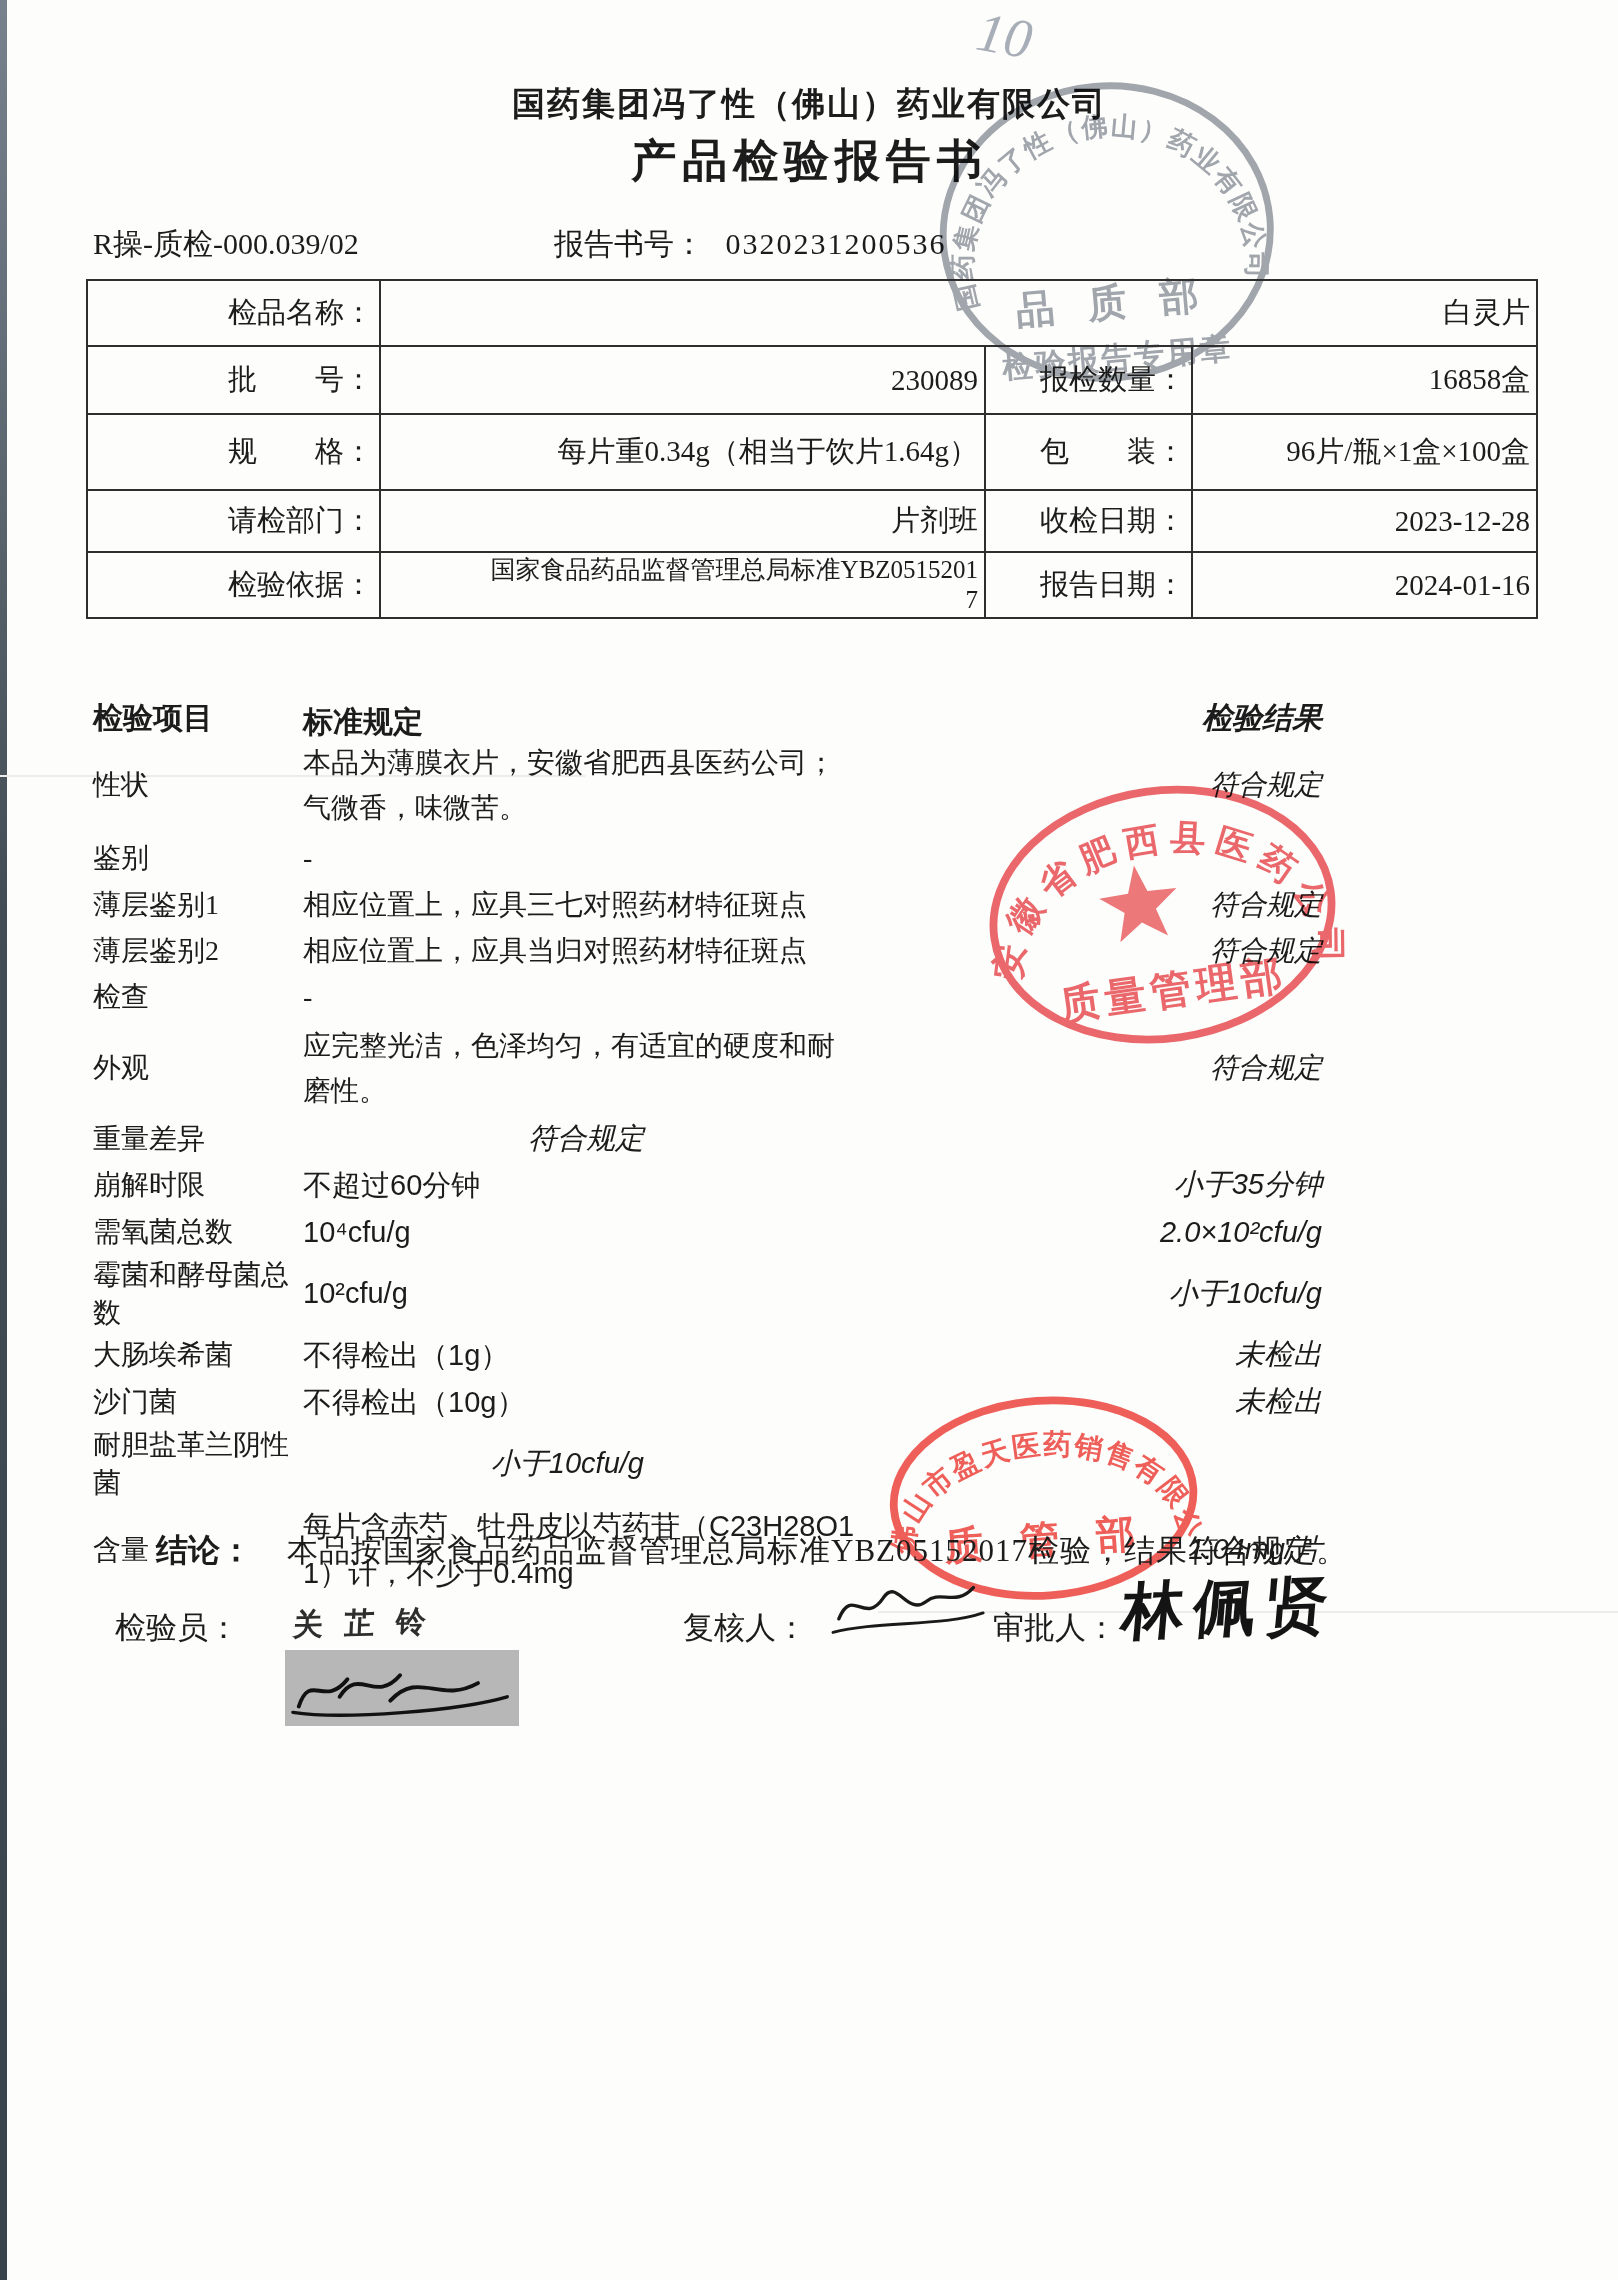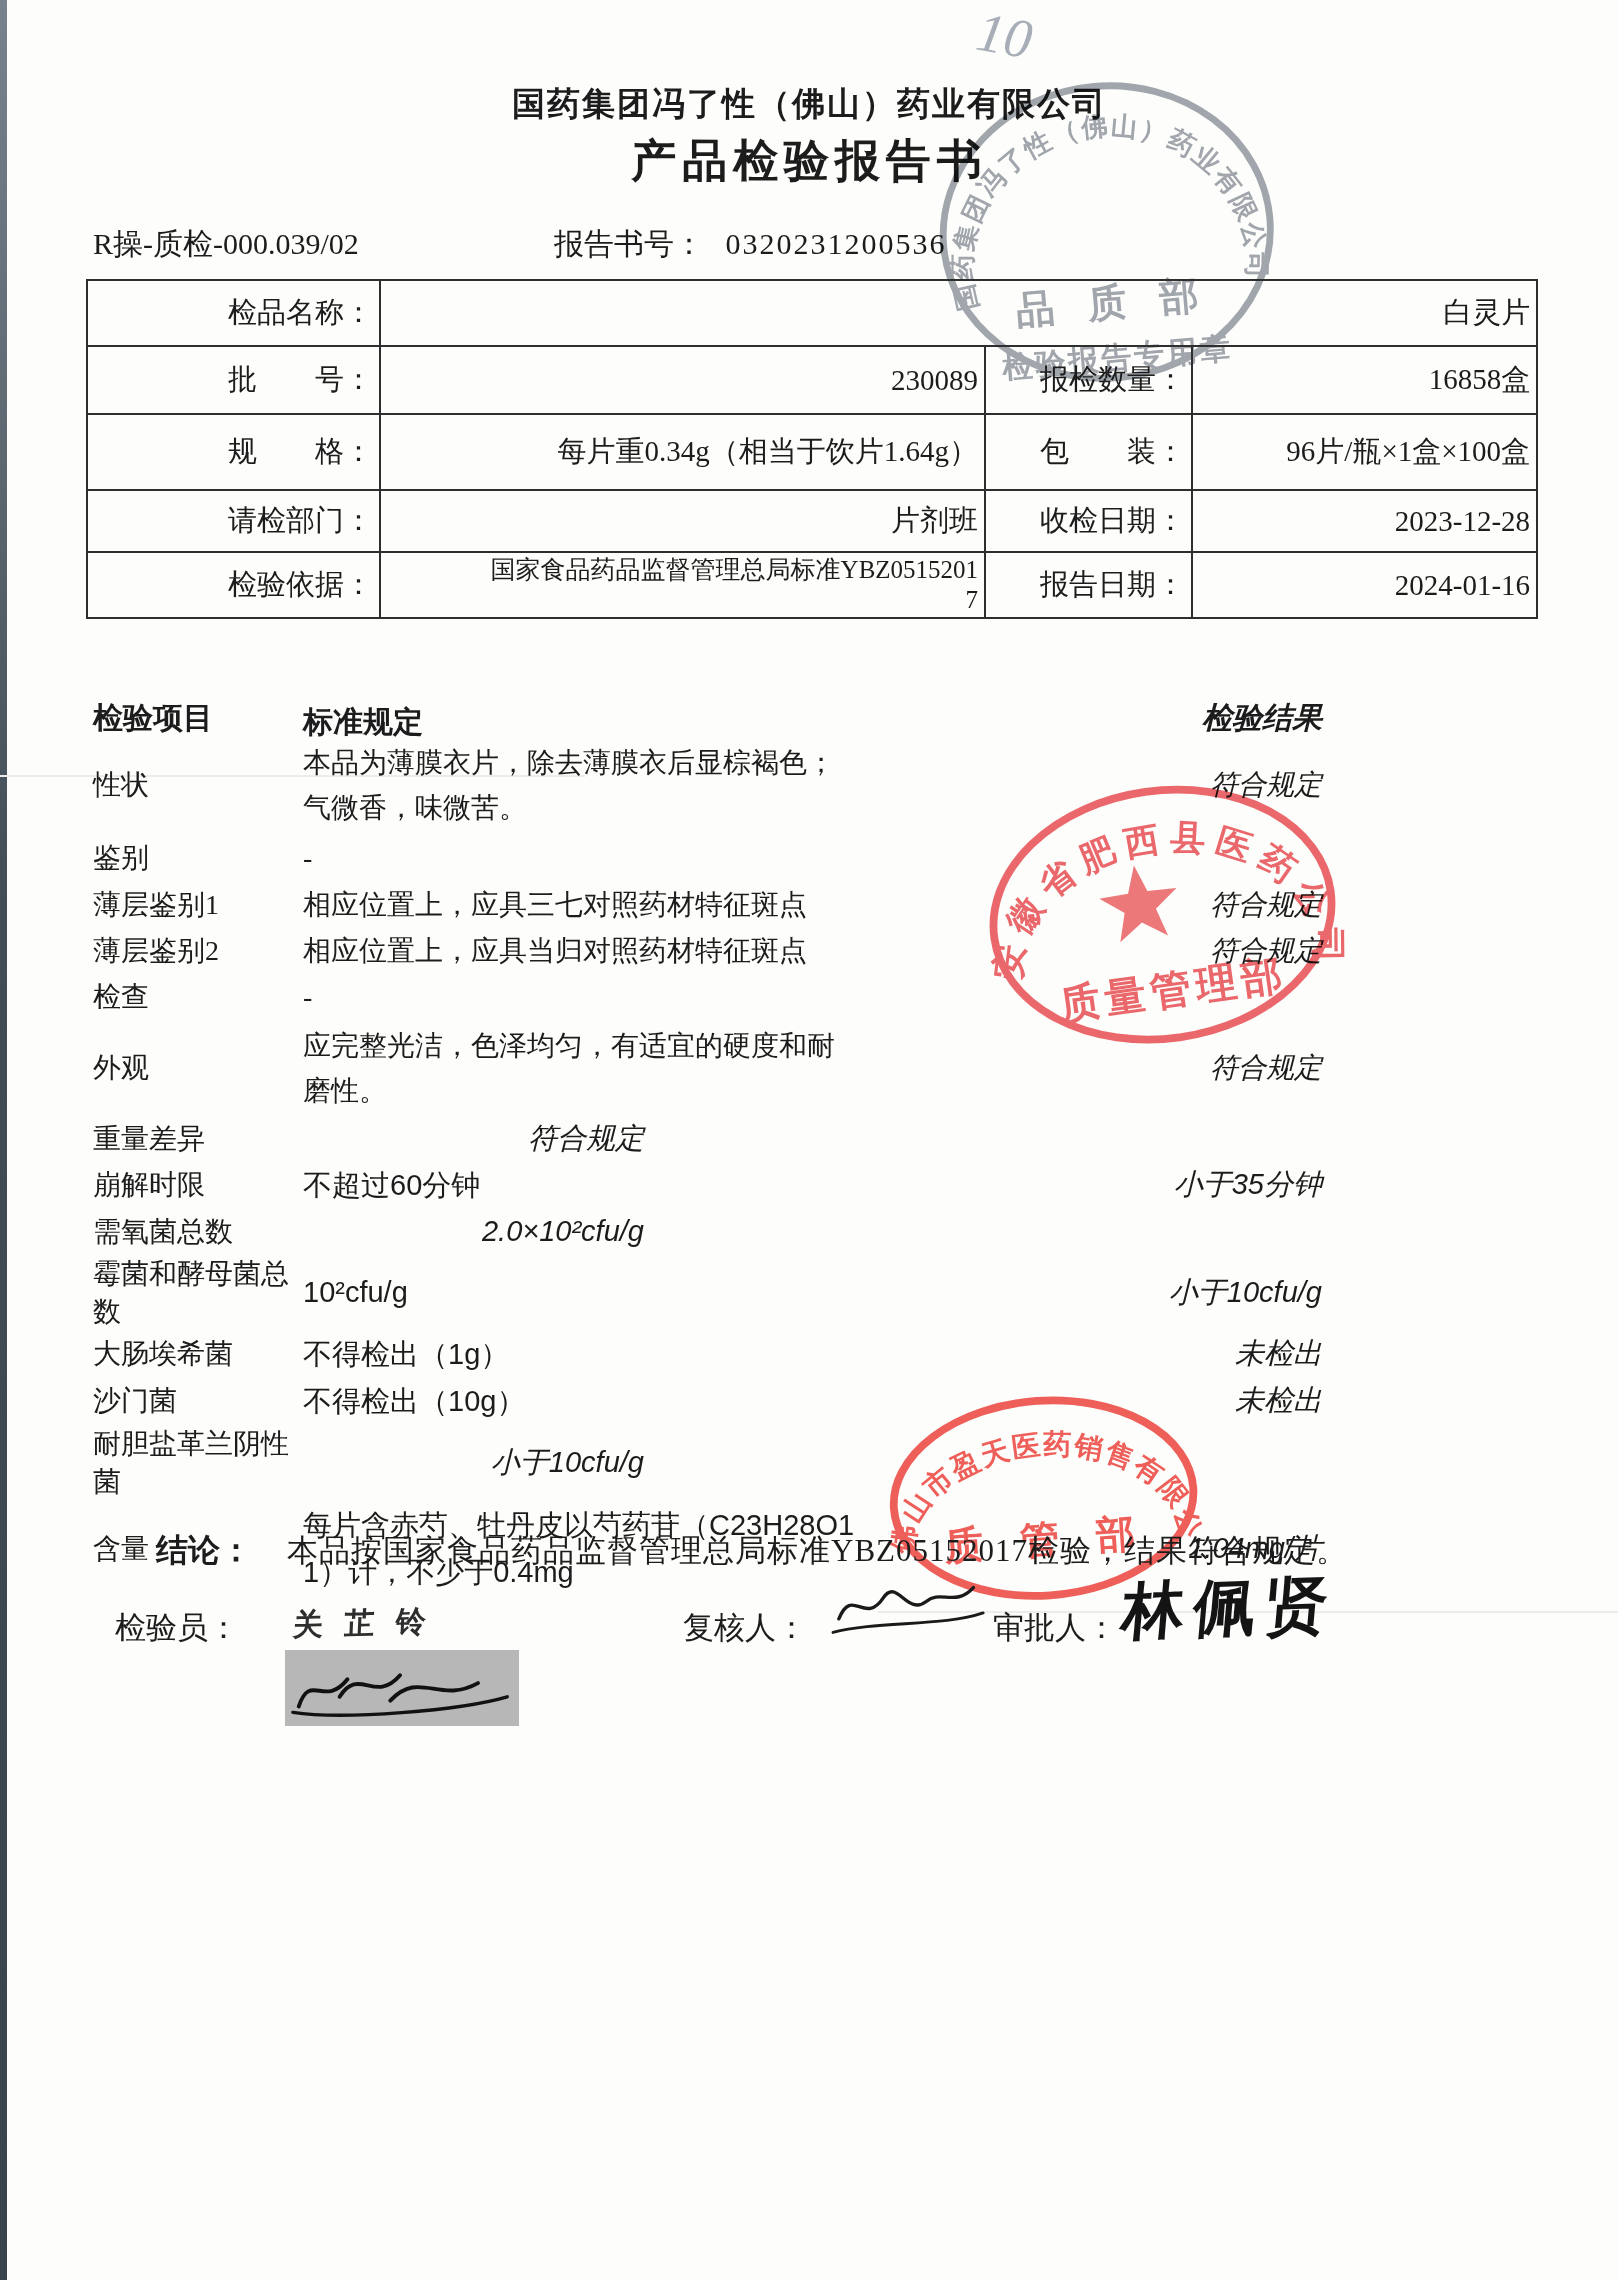--- a/index.html
+++ b/index.html
@@ -131,21 +131,21 @@
     </table>
 
   <div class="results">
     <div class="res-header">
       <div class="res-item">检验项目</div>
       <div class="res-spec">标准规定</div>
       <div class="res-result">检验结果</div>
     </div>
     <div class="res-row h2">
       <div class="res-item">性状</div>
-      <div class="res-spec">本品为薄膜衣片，除去薄膜衣后显棕褐色；
+      <div class="res-spec">本品为薄膜衣片，安徽省肥西县医药公司；
 气微香，味微苦。</div>
       <div class="res-result">符合规定</div>
     </div>
     <div class="res-row h1r">
       <div class="res-item">鉴别</div>
       <div class="res-spec">-</div>
       <div class="res-result"></div>
     </div>
     <div class="res-row h1">
       <div class="res-item">薄层鉴别1</div>
@@ -172,20 +172,21 @@
       <div class="res-item">重量差异</div>
       <div class="res-result" style="font-family:'Liberation Serif',serif">符合规定</div>
     </div>
     <div class="res-row h1 sans">
       <div class="res-item">崩解时限</div>
       <div class="res-spec">不超过60分钟</div>
       <div class="res-result">小于35分钟</div>
     </div>
     <div class="res-row h1 sans">
       <div class="res-item">需氧菌总数</div>
+      <div class="res-spec">10⁴cfu/g</div>
       <div class="res-result">2.0×10²cfu/g</div>
     </div>
     <div class="res-row h1 sans">
       <div class="res-item">霉菌和酵母菌总数</div>
       <div class="res-spec">10²cfu/g</div>
       <div class="res-result">小于10cfu/g</div>
     </div>
     <div class="res-row h1 sans">
       <div class="res-item">大肠埃希菌</div>
       <div class="res-spec">不得检出（1g）</div>

